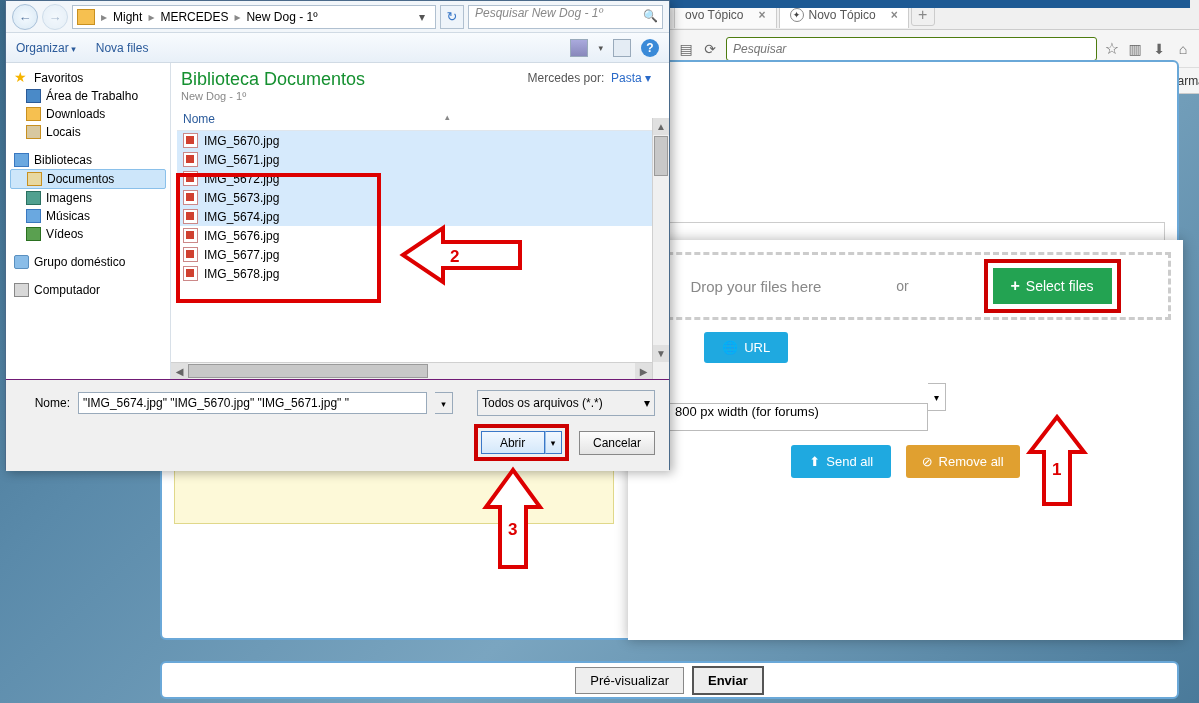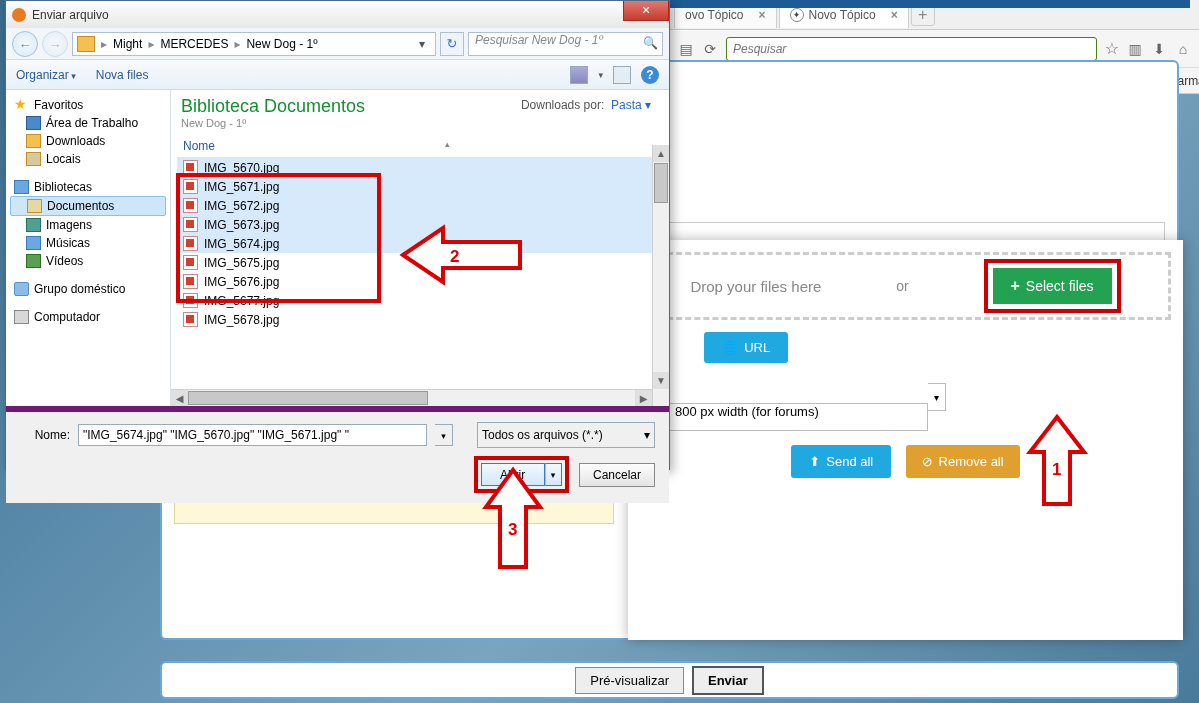--- a/index.html
+++ b/index.html
@@ -120,21 +120,21 @@
 .file-row.sel{ background:#d6eafc;}
 .fic{ width:15px; height:15px; background:#fff; border:1px solid #c88; display:inline-block; position:relative;}
 .fic::before{content:"";position:absolute;left:2px;top:2px;width:8px;height:8px;background:#d04030;}
 .file-scroll{ position:absolute; right:0; top:55px; bottom:0; width:17px; background:#f0f0f0; border-left:1px solid #d0d0d0;}
 .fs-arrow{height:17px;background:#e0e0e0;text-align:center;font-size:10px;line-height:17px;color:#666;}
 .fs-thumb{height:40px;background:#c8c8c8;border:1px solid #9a9a9a;margin:1px;}
 .hscroll{ height:17px; background:#f0f0f0; border-top:1px solid #d0d0d0; display:flex; margin-right:17px;}
 .hs-arrow{width:17px;background:#e0e0e0;text-align:center;font-size:10px;line-height:17px;color:#666;}
 .hs-thumb{width:240px;background:#c8c8c8;border:1px solid #9a9a9a;margin:1px 0;}
 
-.dlg-footer{ padding:10px 14px; background:#f0f0f0; border-top:6px solid #701a75;}
+.dlg-footer{ padding:10px 14px; background:#f0f0f0; border-top:1px solid #701a75;}
 .ft-row{ display:flex; align-items:center; gap:8px; margin-bottom:8px;}
 .ft-label{ font-size:12px; width:50px; text-align:right;}
 .ft-input{ flex:1; height:22px; border:1px solid #9ab; padding:0 4px; font-size:12px;}
 .ft-dd{ width:18px;height:22px;border:1px solid #9ab;border-left:none;text-align:center;line-height:22px;font-size:9px;}
 .ft-select{ width:178px; height:22px; border:1px solid #9ab; padding:12px 4px; font-size:12px; display:flex; align-items:center; justify-content:space-between;}
 .ft-btns{ text-align:right;}
 .ft-btn{ width:76px; height:24px; border:1px solid #888; background:linear-gradient(#fdfdfd,#e4e4e4); font-size:12px; margin-left:6px;}
 .abrir-wrap{ display:inline-flex; border:4px solid #c00; padding:3px;}
 .abrir-btn{ width:64px; height:23px; border:1px solid #3a78c8; background:linear-gradient(#f2f8ff,#d4e8fa); font-size:12px;}
 .abrir-dd{ width:17px;height:23px;border:1px solid #3a78c8;border-left:1px solid #9ac0e8;background:linear-gradient(#f2f8ff,#d4e8fa);text-align:center;line-height:23px;font-size:9px;}
@@ -253,27 +253,20 @@
       </button>
   </div>
 </div>
 
 <div class="bottom-frame">
   <button class="btn-ff">Pré-visualizar</button>
   <button class="btn-ff bold">Enviar</button>
 </div>
 
 <div class="dialog">
-  <div class="dlg-title">
-    <span style="width:14px;height:14px;background:#e87a20;border-radius:50%;margin-right:6px;display:inline-block"></span>
-    <span>Enviar arquivo</span>
-    <div class="win-btns">
-      <div class="win-btn close">✕</div>
-    </div>
-  </div>
 
   <div class="dlg-nav">
     <div class="nav-btn">←</div>
     <div class="nav-btn" style="opacity:.5">→</div>
     <div class="bc">
       <span style="width:18px;height:16px;background:#f6c050;border:1px solid #c89020;margin-right:4px"></span>
       <span class="bc-arr">▸</span>
       <span class="bc-seg">Might</span>
       <span class="bc-arr">▸</span>
       <span class="bc-seg">MERCEDES</span>
@@ -351,21 +344,21 @@
         <div class="tree-item" style="padding-left:4px">
             <span class="tic pc"></span>
             <span>Computador</span>
           </div>
       </div>
     </div>
 
     <div class="file-pane">
       <div class="lib-title">Biblioteca Documentos</div>
       <div class="lib-sub">New Dog - 1º</div>
-      <div class="org-by"><span>Downloads por:</span> &nbsp;<a>Pasta ▾</a></div>
+      <div class="org-by"><span>Mercedes por:</span> &nbsp;<a>Pasta ▾</a></div>
       <div class="col-head">
           <span>Nome</span>
           <span class="sort">▴</span>
         </div>
       <div class="file-list">
         <div class="file-row sel">
             <span class="fic"></span>
             <span>IMG_5670.jpg</span>
           </div>
         <div class="file-row sel">
@@ -376,24 +369,20 @@
             <span class="fic"></span>
             <span>IMG_5672.jpg</span>
           </div>
         <div class="file-row sel">
             <span class="fic"></span>
             <span>IMG_5673.jpg</span>
           </div>
         <div class="file-row sel">
             <span class="fic"></span>
             <span>IMG_5674.jpg</span>
-          </div>
-        <div class="file-row">
-            <span class="fic"></span>
-            <span>IMG_5675.jpg</span>
           </div>
         <div class="file-row">
             <span class="fic"></span>
             <span>IMG_5676.jpg</span>
           </div>
         <div class="file-row">
             <span class="fic"></span>
             <span>IMG_5677.jpg</span>
           </div>
         <div class="file-row">

